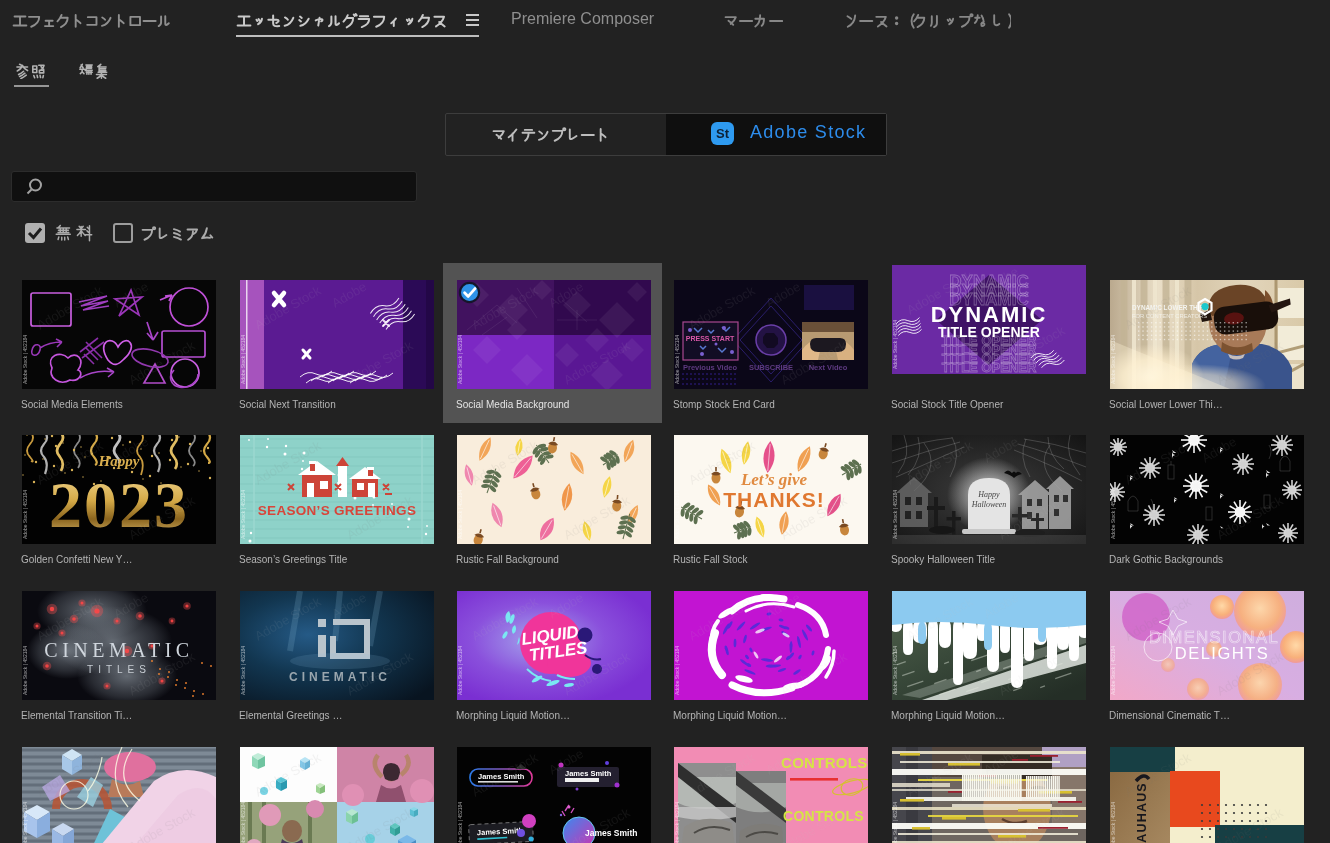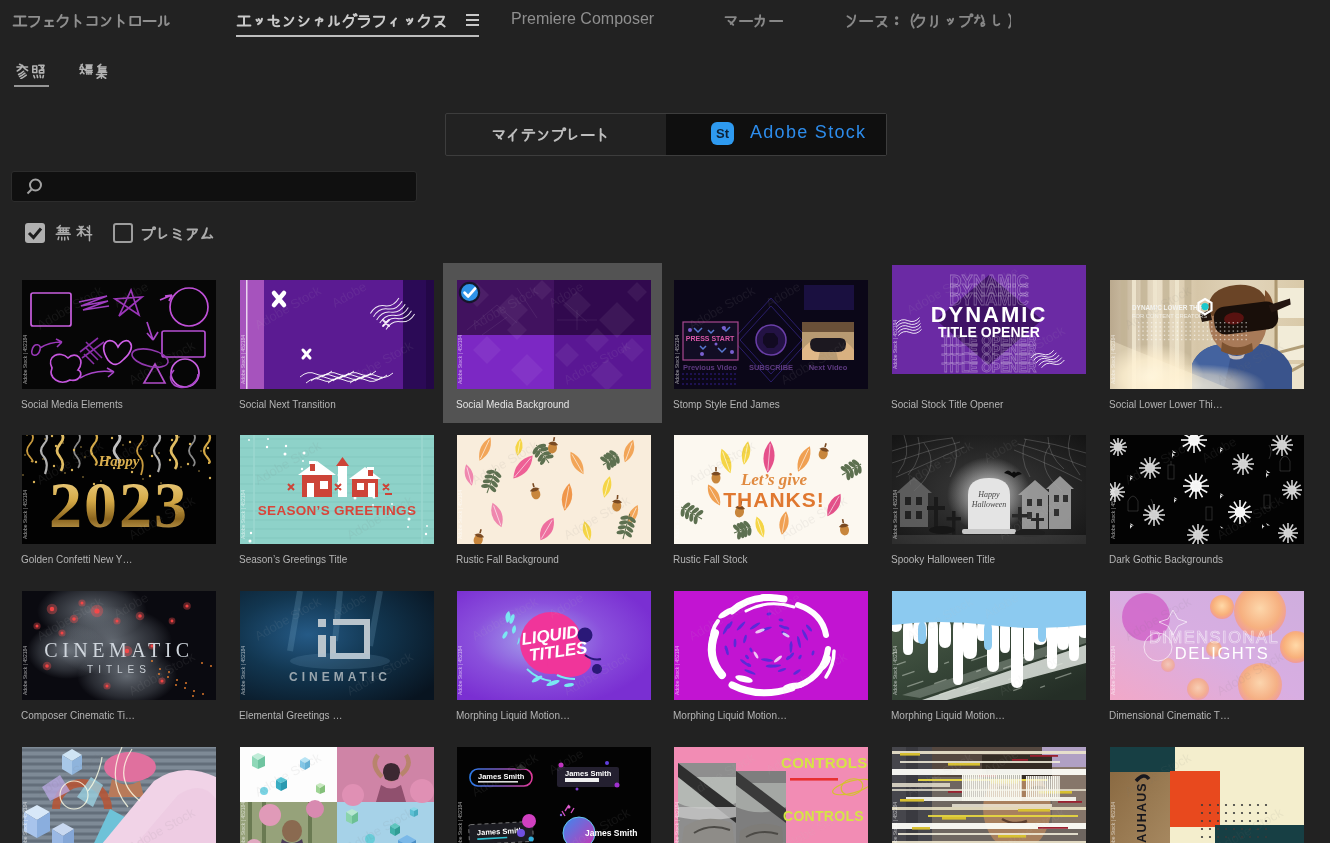--- a/index.html
+++ b/index.html
@@ -405,21 +405,21 @@
         <rect x="60" y="103" width="2" height="2"></rect>
       </g>
       <g fill="rgba(200,200,200,0.085)" font-size="13" font-family="Liberation Sans">
         <text x="18" y="50" transform="rotate(-30 18 50)">Adobe Stock</text>
         <text x="110" y="105" transform="rotate(-30 110 105)">Adobe Stock</text>
         <text x="95" y="28" transform="rotate(-30 95 28)">Adobe</text>
       </g>
       <text x="0" y="0" transform="translate(5,104) rotate(-90)" font-size="5" font-family="Liberation Sans" fill="rgba(255,255,255,0.6)">Adobe Stock | 452184</text>
     </svg>
   </div>
-<div class="lbl" style="left:673px;top:399px;color:#b4b4b4">Stomp Style End James</div>
+<div class="lbl" style="left:673px;top:399px;color:#b4b4b4">Stomp Stock End Card</div>
 <div class="ab" style="left:892px;top:265px;width:194px;height:109px;overflow:hidden">
     <svg width="194" height="109" viewBox="0 0 194 109" style="position:absolute;left:0;top:0">
       <rect width="194" height="109" fill="#6b2aa4"></rect>
       <path d="M97,10 L150,55 L97,100 L44,55 Z" fill="#3f1266"></path>
       <g fill="none" stroke="rgba(255,255,255,0.30)" stroke-width="0.8" font-family="Liberation Sans">
         <text x="97" y="22" font-size="17" font-weight="bold" text-anchor="middle" fill="none">DYNAMIC</text>
         <text x="97" y="31" font-size="17" font-weight="bold" text-anchor="middle" fill="none">DYNAMIC</text>
         <text x="97" y="40" font-size="17" font-weight="bold" text-anchor="middle" fill="none">DYNAMIC</text>
         <text x="97" y="80" font-size="13" font-weight="bold" text-anchor="middle" fill="none">TITLE OPENER</text>
         <text x="97" y="89" font-size="13" font-weight="bold" text-anchor="middle" fill="none">TITLE OPENER</text>
@@ -1381,21 +1381,21 @@
       <text x="97" y="66" font-size="20" fill="#d0d6dd" text-anchor="middle" font-family="Liberation Serif" letter-spacing="4.5">CINEMATIC</text>
       <text x="97" y="82" font-size="10" fill="#c8ced4" text-anchor="middle" font-family="Liberation Sans" letter-spacing="5">TITLES</text>
       <g fill="rgba(200,200,200,0.085)" font-size="13" font-family="Liberation Sans">
         <text x="18" y="50" transform="rotate(-30 18 50)">Adobe Stock</text>
         <text x="110" y="105" transform="rotate(-30 110 105)">Adobe Stock</text>
         <text x="95" y="28" transform="rotate(-30 95 28)">Adobe</text>
       </g>
       <text x="0" y="0" transform="translate(5,104) rotate(-90)" font-size="5" font-family="Liberation Sans" fill="rgba(255,255,255,0.6)">Adobe Stock | 452184</text>
     </svg>
   </div>
-<div class="lbl" style="left:21px;top:710px;color:#b4b4b4">Composer Cinematic Ti…</div>
+<div class="lbl" style="left:21px;top:710px;color:#b4b4b4">Elemental Transition Ti…</div>
 <div class="ab" style="left:240px;top:591px;width:194px;height:109px;overflow:hidden">
     <svg width="194" height="109" viewBox="0 0 194 109" style="position:absolute;left:0;top:0">
       <defs>
         <radialGradient id="blu" cx="0.35" cy="0.4" r="0.8">
           <stop offset="0" stop-color="#255a86"></stop>
           <stop offset="0.45" stop-color="#123650"></stop>
           <stop offset="1" stop-color="#081420"></stop>
         </radialGradient>
       </defs>
       <rect width="194" height="109" fill="url(#blu)"></rect>

